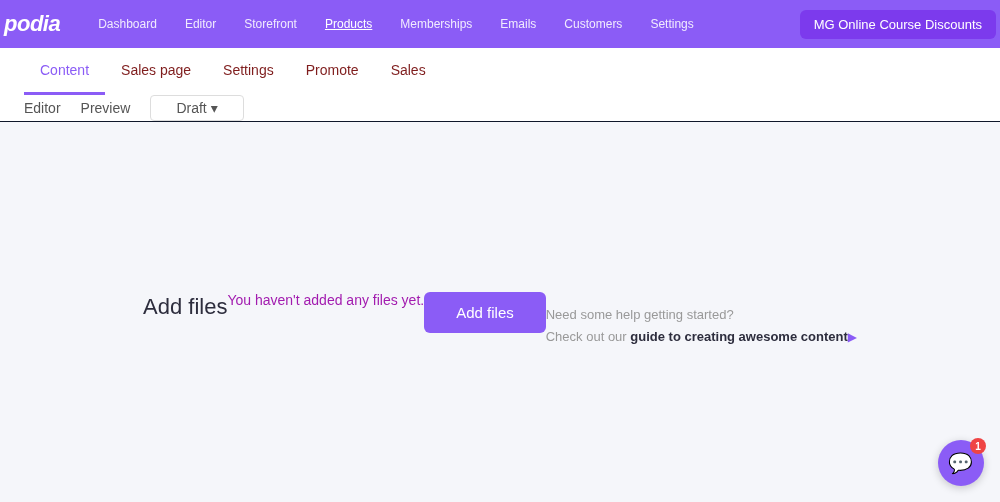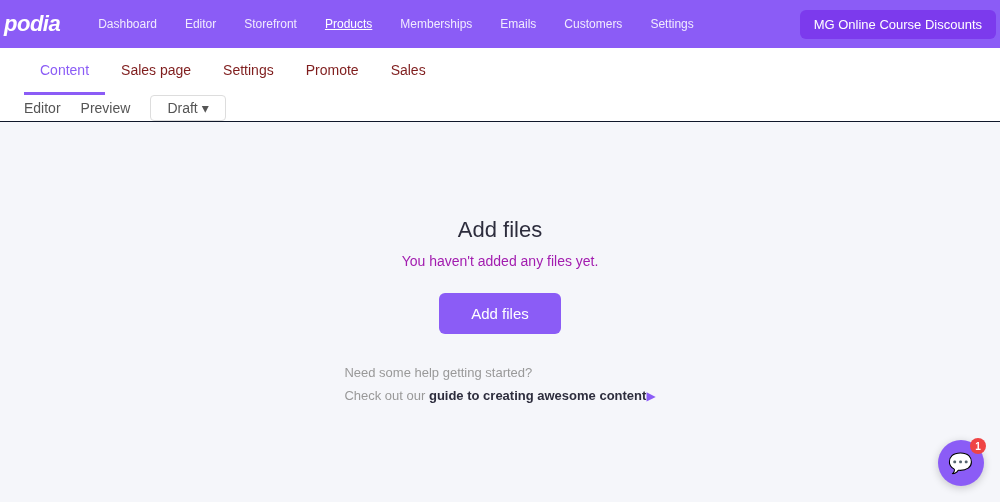--- a/index.html
+++ b/index.html
@@ -151,29 +151,29 @@
     }
     .draft-btn {
       display: flex;
       align-items: center;
       gap: 4px;
       font-size: 14px;
       color: #555;
       cursor: pointer;
       border: 1px solid #ddd;
       border-radius: 4px;
-      padding: 4px 16px;
+      padding: 4px 25px;
     }
 
     
     .main-content {
       background: #f5f6fa;
       flex: 1;
       display: flex;
-      flex-direction: column;
+      flex-direction: row;
       align-items: center;
       justify-content: center;
       padding: 40px 20px;
       min-height: 290px;
     }
     .add-files-title {
       font-size: 22px;
       font-weight: 500;
       color: #2d2d3d;
       margin-bottom: 10px;

